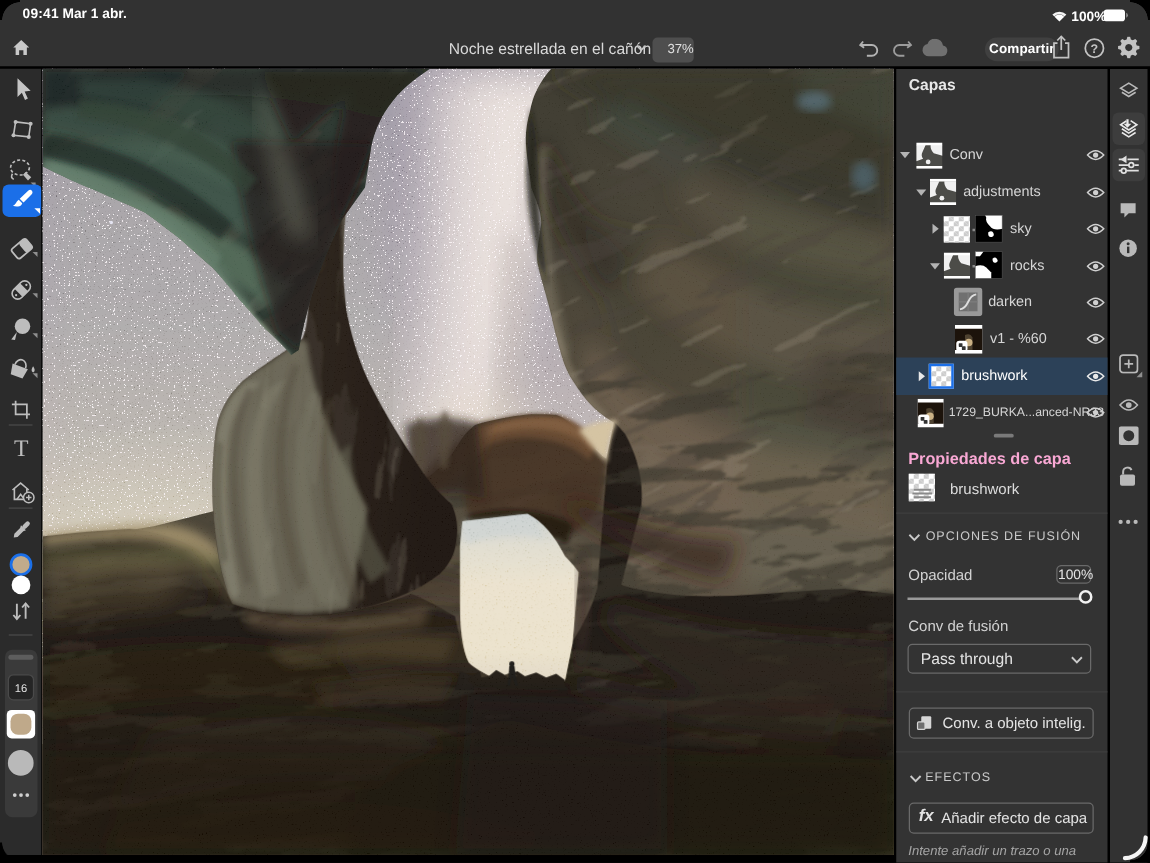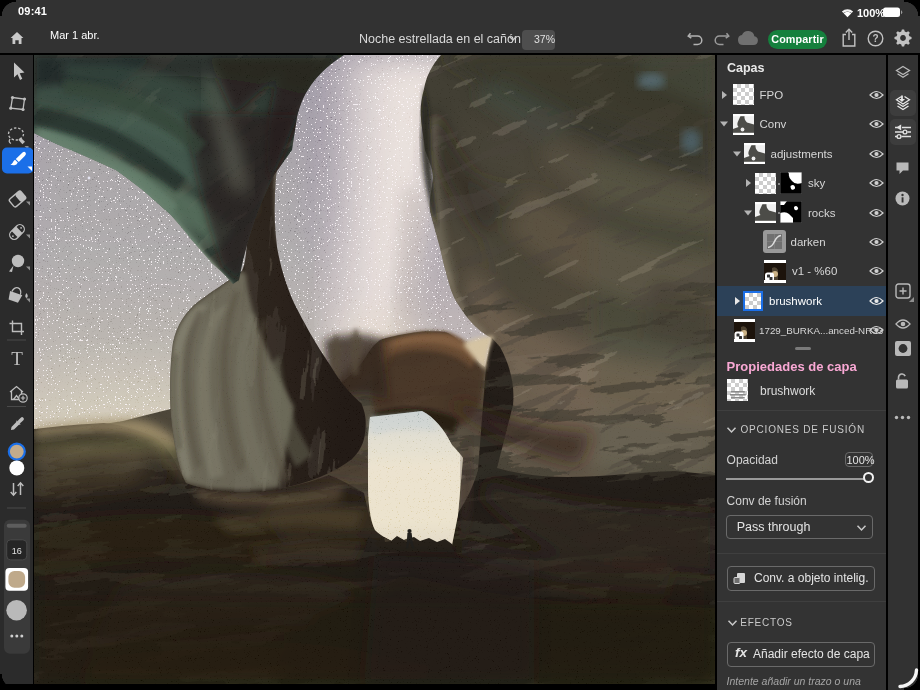--- a/index.html
+++ b/index.html
@@ -1,28 +1,28 @@
 <!DOCTYPE html>
 <html><head><meta charset="utf-8">
 <style>
 html,body{margin:0;padding:0;background:#000;}
 *{box-sizing:border-box;}
 body{width:920px;height:690px;position:relative;overflow:hidden;font-family:"Liberation Sans",sans-serif;}
 .abs{position:absolute;}
 #topchrome{left:0;top:0;width:920px;height:53px;background:#323232;}
 #statustime{left:18px;top:5px;font-size:11px;font-weight:700;color:#fff;letter-spacing:.2px;}
-#statusdate{left:50px;top:5px;font-size:11px;font-weight:400;color:#fff;margin-top:24px;}
+#statusdate{left:50px;top:5px;font-size:11px;font-weight:700;color:#fff;}
 #lefttool{left:0;top:55px;width:33px;height:629px;background:#2b2b2b;}
 #canvas{left:34px;top:55px;width:681px;height:629px;background:#111;}
 #rightpanel{left:717px;top:55px;width:169px;height:635px;background:#333333;}
 #rail{left:888px;top:55px;width:30px;height:635px;background:#323232;}
 .corner{width:16px;height:16px;background:#000;}
 .ttl{color:#d9d9d9;font-size:12.5px;}
 .badge{background:#4e4e4e;border-radius:4px;color:#e0e0e0;font-size:10.5px;}
-.bluebtn{background:#15803d;border-radius:13px;color:#fff;font-size:10.8px;font-weight:700;letter-spacing:.1px;}
+.bluebtn{background:#404040;border-radius:13px;color:#fff;font-size:10.8px;font-weight:700;letter-spacing:.1px;margin-left:20px;}
 .row{position:absolute;left:0;width:169px;height:29.4px;}
 .rowtxt{position:absolute;font-size:11.5px;color:#d6d6d6;top:50%;transform:translateY(-50%);white-space:nowrap;}
 .tri{position:absolute;width:0;height:0;top:50%;}
 .trir{border-left:5px solid #b4b4b4;border-top:4px solid transparent;border-bottom:4px solid transparent;transform:translateY(-50%);}
 .trid{border-top:5px solid #b4b4b4;border-left:4px solid transparent;border-right:4px solid transparent;transform:translateY(-50%);}
 .eye{position:absolute;left:152px;top:50%;transform:translateY(-50%);}
 .checker{background-image:linear-gradient(45deg,#ccc 25%,transparent 25%,transparent 75%,#ccc 75%),linear-gradient(45deg,#ccc 25%,transparent 25%,transparent 75%,#ccc 75%);background-size:8px 8px;background-position:0 0,4px 4px;background-color:#fff;}
 .sect{font-size:10px;letter-spacing:.8px;color:#c9c9c9;text-align:center;}
 .pbtn{position:absolute;left:9.6px;width:148px;height:24.5px;border:1px solid #6a6a6a;border-radius:4px;}
 .divline{position:absolute;left:0;width:169px;height:1px;background:#3f3f3f;}
@@ -509,29 +509,20 @@
  <path d="M8 76 C34 80 60 90 84 103 C106 116 126 132 144 150 L138 158 C120 141 100 126 78 114 C55 102 30 94 4 90 Z" fill="#5c7763" opacity="0.7" filter="url(#b2)"></path>
  <path d="M30 24 C60 26 90 34 118 48 C138 59 156 72 172 88 L162 100 C146 85 128 72 108 62 C83 50 56 42 28 40 Z" fill="#27392c" opacity="0.75" filter="url(#b2)"></path>
 </g>
 <path d="M176 10 C186 40 198 75 208 100 L216 140 L196 132 C186 100 178 62 172 30 Z" fill="#a3ac92" opacity="0.3" filter="url(#b8)"></path>
 <rect width="681" height="629" filter="url(#fgrain)" opacity="0.07"></rect>
 </svg>
 </div>
 <div id="rightpanel" class="abs">
  <div class="abs" style="left:10px;top:6px;font-size:12.5px;font-weight:700;color:#e8e8e8">Capas</div>
 
- <div class="row" style="top:25.3px">
-  <div class="tri trir" style="left:5px"></div>
-  <div class="abs checker" style="left:16px;top:4px;width:21px;height:21px"></div>
-  <div class="rowtxt" style="left:42.5px">FPO</div>
-  <svg class="eye" width="15" height="11" viewBox="0 0 15 11">
-        <path d="M1 5.5 Q7.5 -1.5 14 5.5 Q7.5 12.5 1 5.5Z" fill="none" stroke="#cfcfcf" stroke-width="1.2"></path>
-        <circle cx="7.5" cy="5.5" r="2.1" fill="#cfcfcf"></circle>
-      </svg>
- </div>
 
  <div class="row" style="top:54.7px">
   <div class="tri trid" style="left:3px"></div>
   <svg class="abs" style="left:16px;top:4px" width="21" height="21" viewBox="0 0 21 21">
         <rect width="21" height="21" fill="#4c4c48"></rect>
         <path d="M0 2 H7.5 L5 7.5 Q3.5 10.5 5.5 13 L0 15 Z" fill="#f0f0f0"></path>
         <path d="M10.5 2 H21 V10.5 L14 8.5 Q11 5.5 11.5 2 Z" fill="#f0f0f0"></path>
         <circle cx="9.5" cy="15.5" r="1.9" fill="#eee"></circle>
         <rect width="21" height="2.2" fill="#fff"></rect>
         <rect y="18.8" width="21" height="2.2" fill="#fff"></rect>

